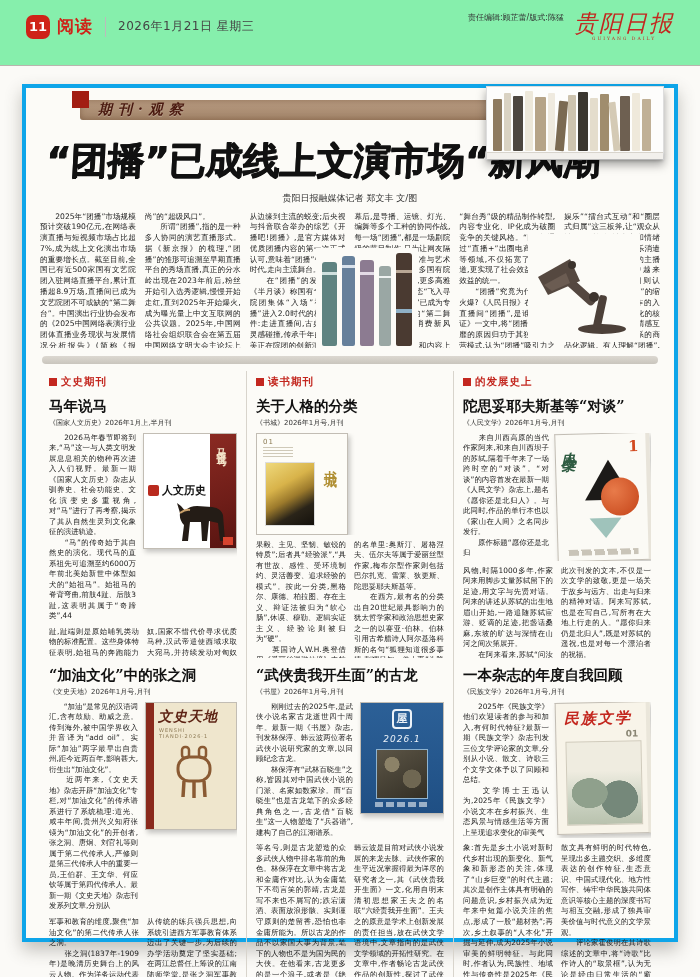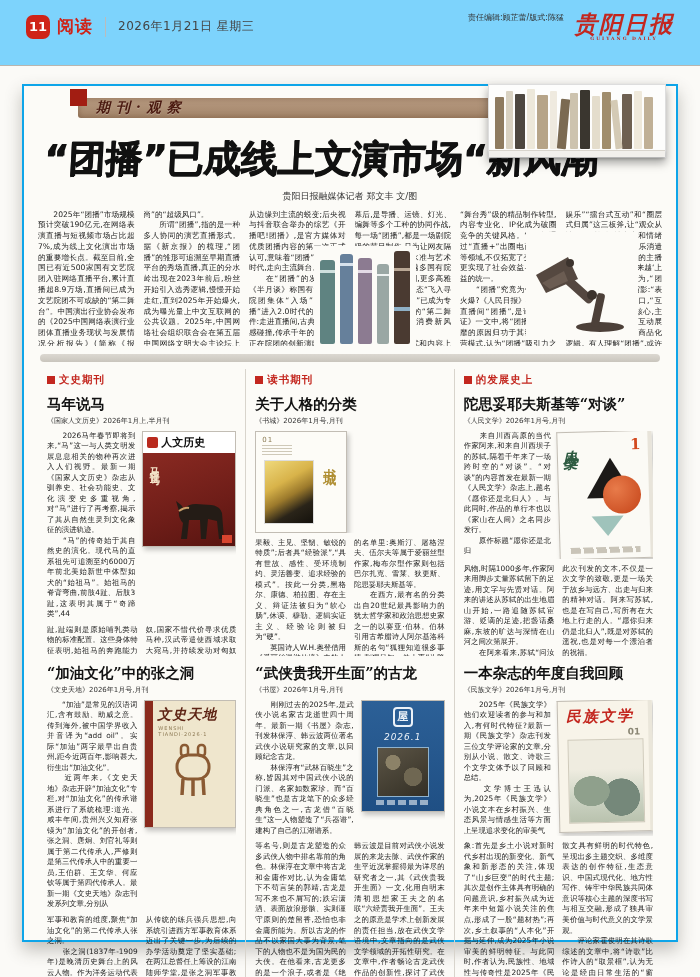--- a/index.html
+++ b/index.html
@@ -1,40 +1,40 @@
 <!DOCTYPE html>
 <html><head>
 <meta charset="utf-8">
 <style>
   html,body{margin:0;padding:0;background:#f6f5f2;}
   *{box-sizing:border-box;}
   .canvas{position:relative;width:700px;height:977px;background:#fbfaf7;overflow:hidden;
           font-family:"DejaVu Sans",sans-serif;color:#1a1a1a;}
 
   
-  .topbar{position:absolute;top:0;left:0;right:0;height:66px;background:#7dd3fc;
+  .topbar{position:absolute;top:0;left:0;right:0;height:66px;background:#86efac;
           border-bottom:1px solid #b9b5ae;padding:12px 26px 8px 26px;}
   .topbar-inner{display:flex;align-items:center;justify-content:space-between;}
   .tb-left{display:flex;align-items:center;gap:7px;}
   .page-badge{width:24px;height:24px;border-radius:7px;background:#cf2318;color:#fff;
               font-weight:bold;font-size:13px;display:flex;align-items:center;justify-content:center;}
   .sec-name{color:#cf2318;font-weight:bold;font-size:17px;letter-spacing:1px;
             font-family:"DejaVu Serif",serif;}
   .tb-vr{width:1px;height:20px;background:#bbb;margin:0 5px;}
   .tb-date{font-size:12px;color:#444;letter-spacing:.5px;}
   .tb-right{display:flex;align-items:flex-start;gap:10px;}
   .editors{font-size:8px;color:#333;}
-  .masthead{color:#c3271f;font-family:"DejaVu Serif",serif;font-weight:bold;font-style:italic;
+  .masthead{color:#c3271f;font-family:"DejaVu Serif",serif;font-weight:normal;font-style:italic;
             font-size:23px;letter-spacing:2px;line-height:1;text-align:center;}
   .masthead small{display:block;font-size:4.5px;letter-spacing:2px;color:#c3271f;
                   font-style:normal;margin-top:2px;}
 
   
   .paper{position:absolute;left:22px;right:22px;top:84px;height:858px;background:#fcfbf7;
-         border:2px solid #0ea5e9;box-shadow:0 8px 16px rgba(60,55,45,.30);
+         border:4px solid #0ea5e9;box-shadow:0 8px 16px rgba(60,55,45,.30);
          padding:10px 14px 8px 14px;}
 
   
   .ribbon-row{position:relative;height:24px;margin-top:2px;}
   .red-sq{position:absolute;left:32px;top:-9px;width:17px;height:17px;background:#a21d12;z-index:2;}
   .ribbon{position:absolute;left:40px;top:0;right:30px;height:20px;border-radius:3px;
           background:linear-gradient(180deg,#b79a80,#a3856a);box-shadow:inset 0 0 6px rgba(90,55,30,.45);
           display:flex;align-items:center;padding-left:18px;}
   .ribbon span{font-family:"DejaVu Serif",serif;font-weight:bold;font-style:italic;
                font-size:14px;color:#4a190f;letter-spacing:6px;text-shadow:0 1px 0 rgba(255,255,255,.25);}
@@ -85,21 +85,21 @@
   .lead-text{flex:1;font-size:7.4px;line-height:1.42;text-align:justify;color:#222;
              white-space:pre-line;overflow:hidden;}
   .art-cols{flex:1;display:flex;gap:8px;margin-top:5px;overflow:hidden;}
   .art-cols div{flex:1;font-size:7.4px;line-height:1.42;text-align:justify;color:#222;
                 white-space:pre-line;overflow:hidden;}
 
   
   .cover{flex:none;border:1px solid #c2bdb4;box-shadow:2px 3px 5px rgba(0,0,0,.22);
          position:relative;overflow:hidden;background:#fff;}
 
-  .cov-rwls{width:94px;height:116px;display:flex;flex-direction:column;}
+  .cov-rwls{width:94px;height:116px;display:flex;flex-direction:row;}
   .cov-rwls .mast{display:flex;align-items:center;gap:3px;padding:3px 4px;}
   .cov-rwls .seal{width:11px;height:11px;background:#b92a1e;border-radius:2px;flex:none;}
   .cov-rwls .mt{font-family:"DejaVu Serif",serif;font-weight:900;font-size:11px;color:#111;}
   .cov-rwls .art{flex:1;background:linear-gradient(160deg,#8a2a22,#6e1d18 60%,#571410);position:relative;}
   .cov-rwls .vtitle{position:absolute;left:4px;top:6px;writing-mode:vertical-rl;color:#f3e3c8;
                     font-family:"DejaVu Serif",serif;font-size:10px;letter-spacing:3px;font-weight:bold;}
   .cov-rwls svg{position:absolute;right:2px;bottom:2px;}
   .cov-rwls .corner{position:absolute;right:3px;bottom:3px;width:10px;height:8px;background:#d8452f;}
 
   .cov-sc{width:92px;height:102px;background:#fdfcf7;padding:4px;}

